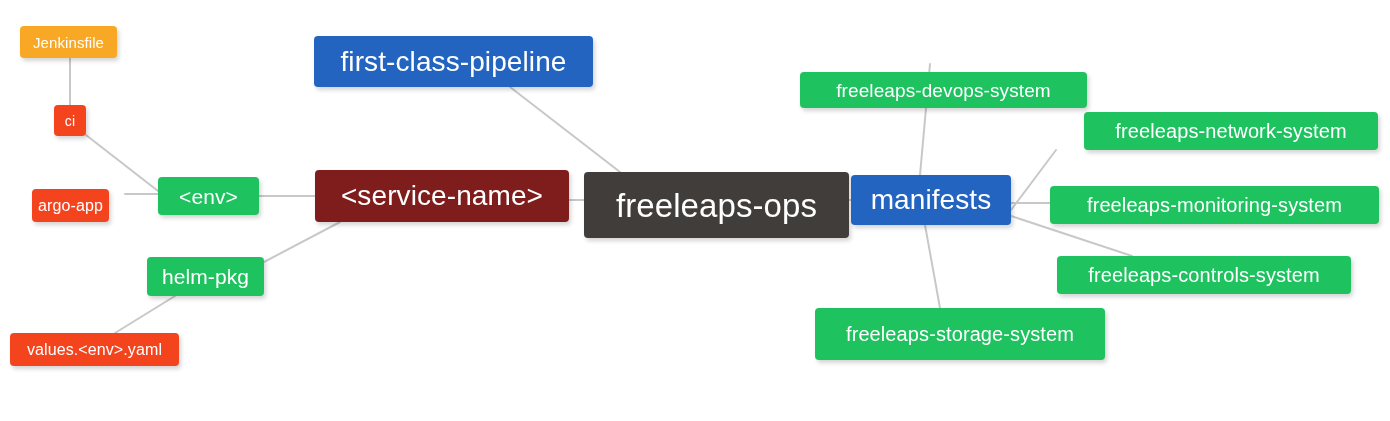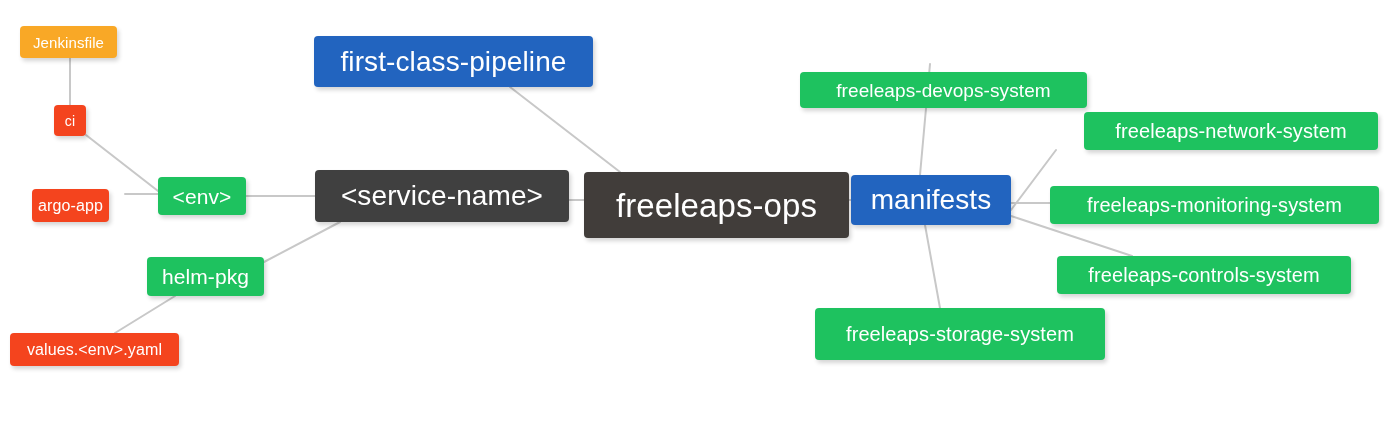--- a/index.html
+++ b/index.html
@@ -69,33 +69,33 @@
   <div id="node-layer">
       <div class="node" style="left: 20px; top: 26px; width: 97px; height: 32px; background: rgb(249, 168, 38); font-size: 15px;">
         <span class="node-label">Jenkinsfile</span>
       </div>
       <div class="node" style="left: 54px; top: 105px; width: 32px; height: 31px; background: rgb(244, 68, 30); font-size: 14px;">
         <span class="node-label">ci</span>
       </div>
       <div class="node" style="left: 32px; top: 189px; width: 77px; height: 33px; background: rgb(244, 68, 30); font-size: 16px;">
         <span class="node-label">argo-app</span>
       </div>
-      <div class="node" style="left: 158px; top: 177px; width: 88px; height: 38px; background: rgb(30, 194, 95); font-size: 21px;">
+      <div class="node" style="left: 158px; top: 177px; width: 101px; height: 38px; background: rgb(30, 194, 95); font-size: 21px;">
         <span class="node-label">&lt;env&gt;</span>
       </div>
       <div class="node" style="left: 147px; top: 257px; width: 117px; height: 39px; background: rgb(30, 194, 95); font-size: 21px;">
         <span class="node-label">helm-pkg</span>
       </div>
       <div class="node" style="left: 10px; top: 333px; width: 169px; height: 33px; background: rgb(244, 68, 30); font-size: 16px; align-items: center;">
         <span class="node-label">values.&lt;env&gt;.yaml</span>
       </div>
       <div class="node" style="left: 314px; top: 36px; width: 279px; height: 51px; background: rgb(34, 100, 191); font-size: 28px;">
         <span class="node-label">first-class-pipeline</span>
       </div>
-      <div class="node" style="left: 315px; top: 170px; width: 254px; height: 52px; background: #404040; font-size: 28px;">
+      <div class="node" style="left: 315px; top: 170px; width: 254px; height: 52px; background: #7f1d1d; font-size: 28px;">
         <span class="node-label">&lt;service-name&gt;</span>
       </div>
       <div class="node" style="left: 584px; top: 172px; width: 265px; height: 66px; background: rgb(65, 61, 58); font-size: 33px;">
         <span class="node-label">freeleaps-ops</span>
       </div>
       <div class="node" style="left: 851px; top: 175px; width: 160px; height: 50px; background: rgb(34, 100, 191); font-size: 28px;">
         <span class="node-label">manifests</span>
       </div>
       <div class="node" style="left: 800px; top: 28px; width: 287px; height: 36px; background: rgb(30, 194, 95); font-size: 19px; margin-top: 44px;">
         <span class="node-label">freeleaps-devops-system</span>

